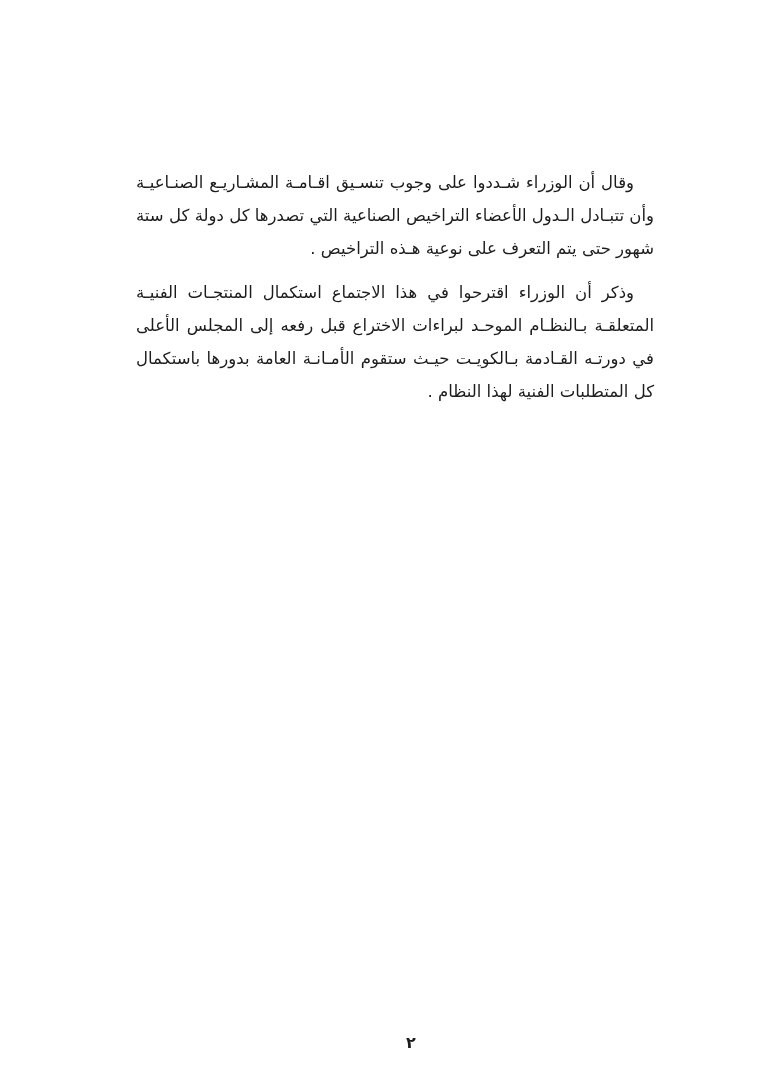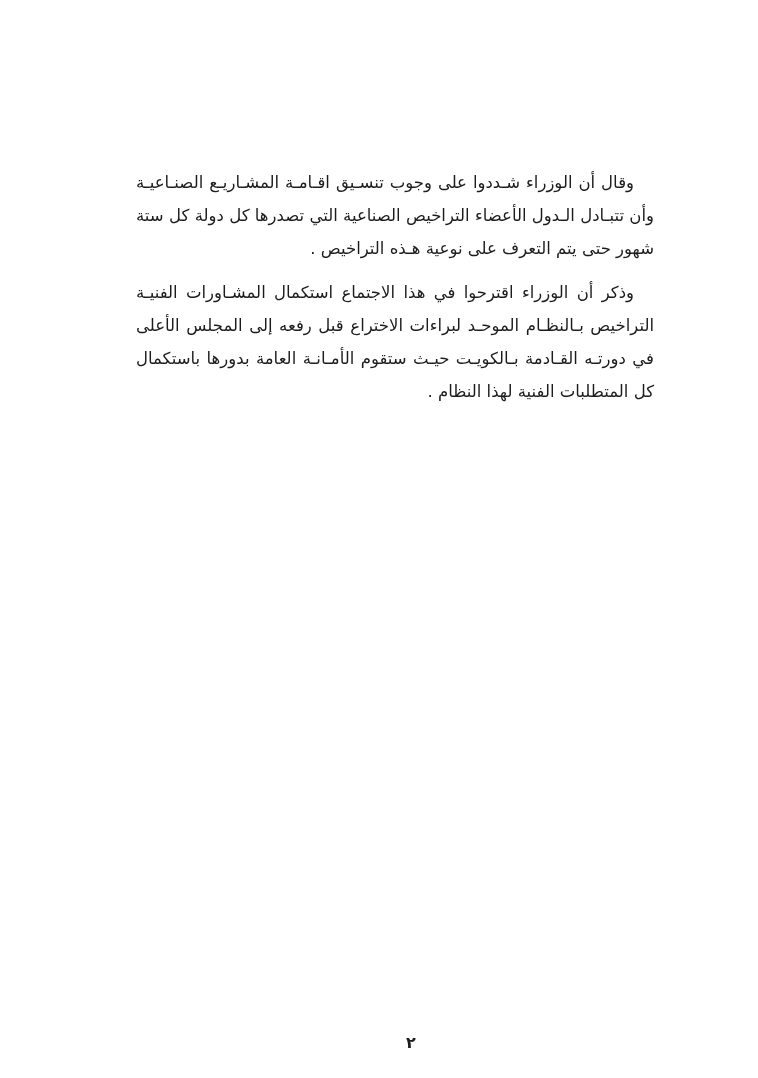--- a/index.html
+++ b/index.html
@@ -49,17 +49,17 @@
     font-size: 16px;
     font-weight: bold;
   }
 </style>
 </head>
 <body>
 
 <div class="page">
   <div class="content">
     <p>وقال أن الوزراء شـددوا على وجوب تنسـيق اقـامـة المشـاريـع الصنـاعيـة وأن تتبـادل الـدول الأعضاء التراخيص الصناعية التي تصدرها كل دولة كل ستة شهور حتى يتم التعرف على نوعية هـذه التراخيص .</p>
-    <p>وذكر أن الوزراء اقترحوا في هذا الاجتماع استكمال المشـاورات الفنيـة التراخيص بـالنظـام الموحـد لبراءات الاختراع قبل رفعه إلى المجلس الأعلى في دورتـه القـادمة بـالكويـت حيـث ستقوم الأمـانـة العامة بدورها باستكمال كل المتطلبات الفنية لهذا النظام .</p>
+    <p>وذكر أن الوزراء اقترحوا في هذا الاجتماع استكمال المنتجـات الفنيـة المتعلقـة بـالنظـام الموحـد لبراءات الاختراع قبل رفعه إلى المجلس الأعلى في دورتـه القـادمة بـالكويـت حيـث ستقوم الأمـانـة العامة بدورها باستكمال كل المتطلبات الفنية لهذا النظام .</p>
   </div>
 
   <div class="page-number">٢</div>
 </div>
 
 </body></html>

